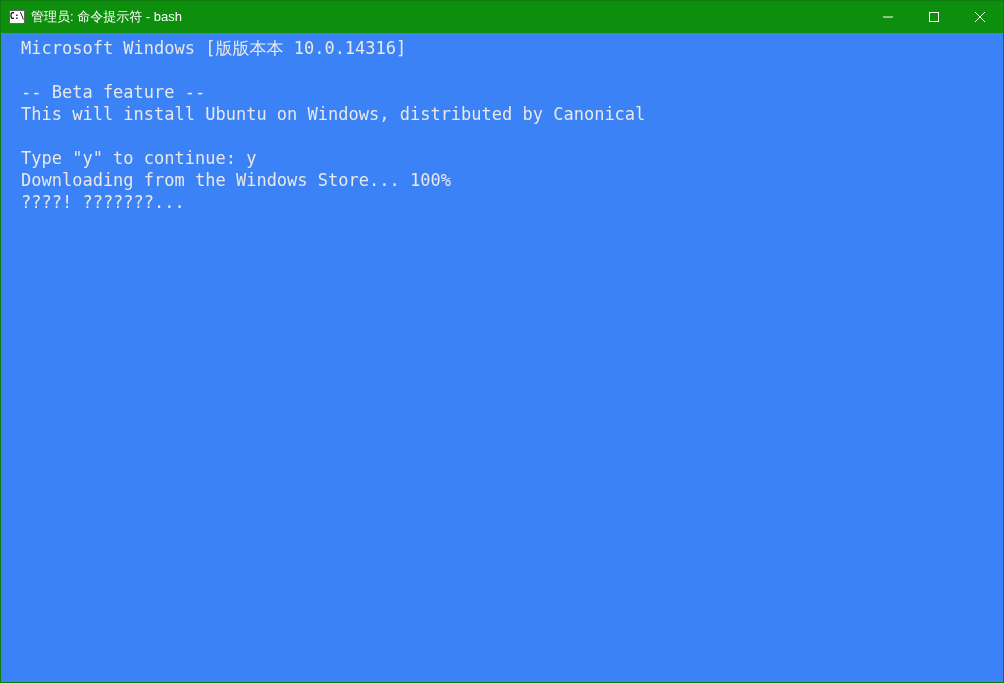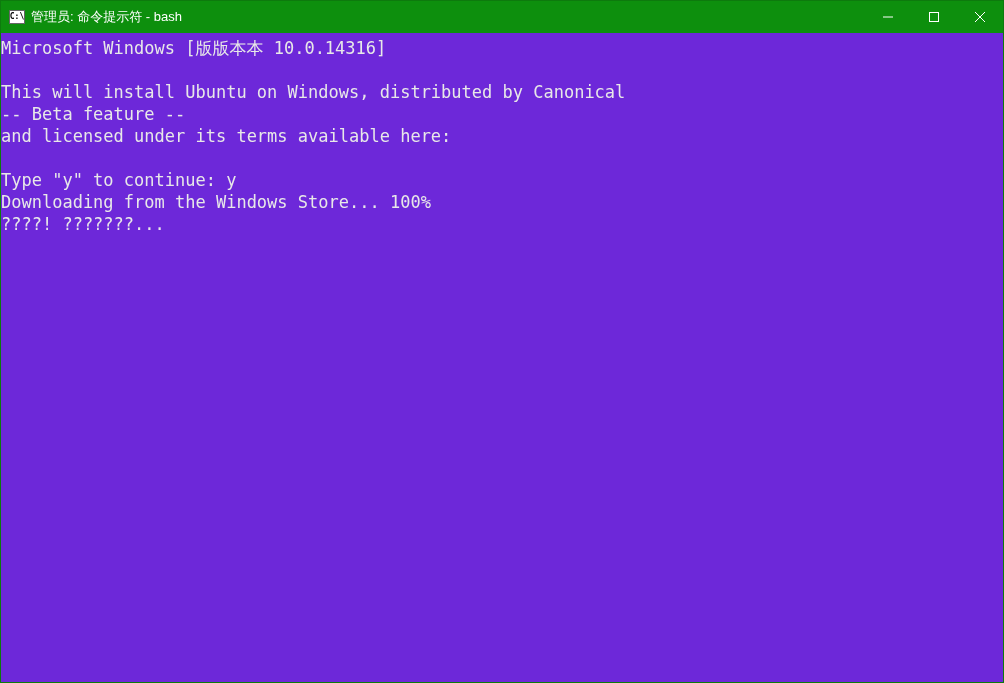--- a/index.html
+++ b/index.html
@@ -69,22 +69,22 @@
     }
     .win-btn svg {
       width: 10px;
       height: 10px;
       stroke: #fff;
       stroke-width: 1;
       fill: none;
     }
     .terminal-body {
       flex: 1;
-      background: #6d28d9;
-      padding: 4px 0;
+      background: #3b82f6;
+      padding: 4px 20px;
       overflow: hidden;
     }
     .terminal-line {
       color: #e8e8e8;
       font-size: 17px;
       line-height: 22px;
       white-space: pre;
       font-family: "NSimSun", "SimSun", "Consolas", monospace;
     }
     .terminal-line.blank {
@@ -117,21 +117,20 @@
         <svg viewBox="0 0 10 10">
             <line x1="0" y1="0" x2="10" y2="10"></line>
             <line x1="10" y1="0" x2="0" y2="10"></line>
           </svg>
       </div>
     </div>
   </div>
   <div class="terminal-body">
     <div class="terminal-line">Microsoft Windows [版版本本 10.0.14316]</div>
     <div class="terminal-line blank"></div>
+    <div class="terminal-line">-- Beta feature --</div>
     <div class="terminal-line">This will install Ubuntu on Windows, distributed by Canonical</div>
-    <div class="terminal-line">-- Beta feature --</div>
-    <div class="terminal-line">and licensed under its terms available here:</div>
     <div class="terminal-line blank"></div>
     <div class="terminal-line">Type "y" to continue: y</div>
     <div class="terminal-line">Downloading from the Windows Store... 100%</div>
     <div class="terminal-line">????! ???????...</div>
   </div>
 </div>
 
 </body></html>

